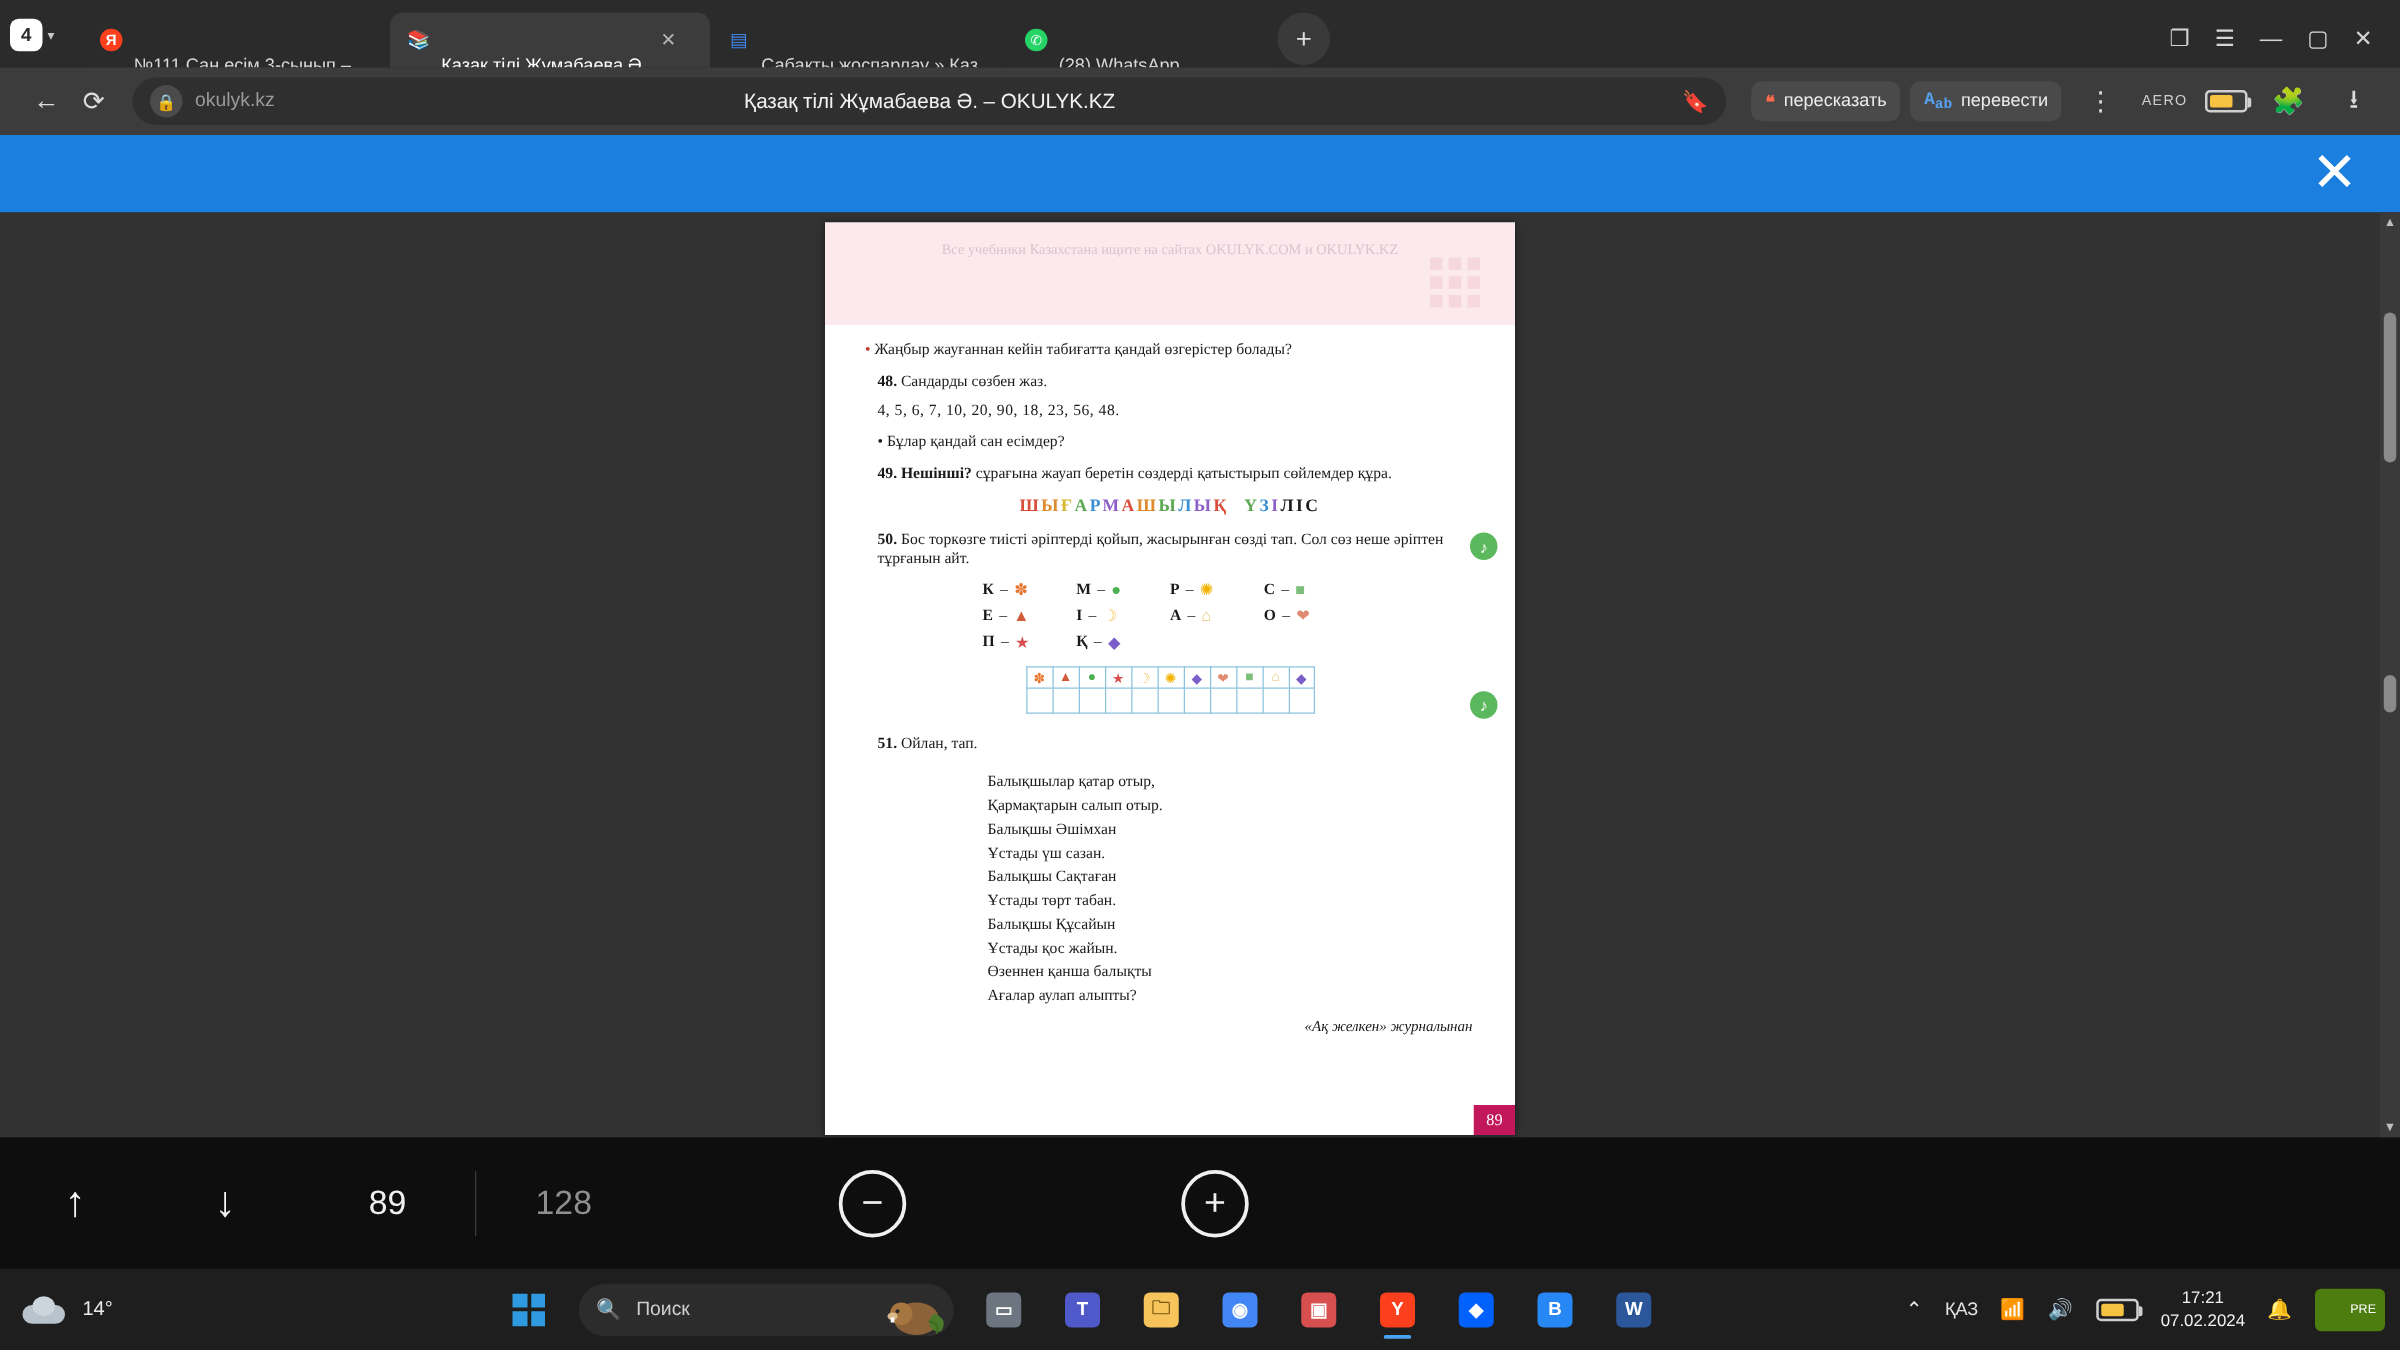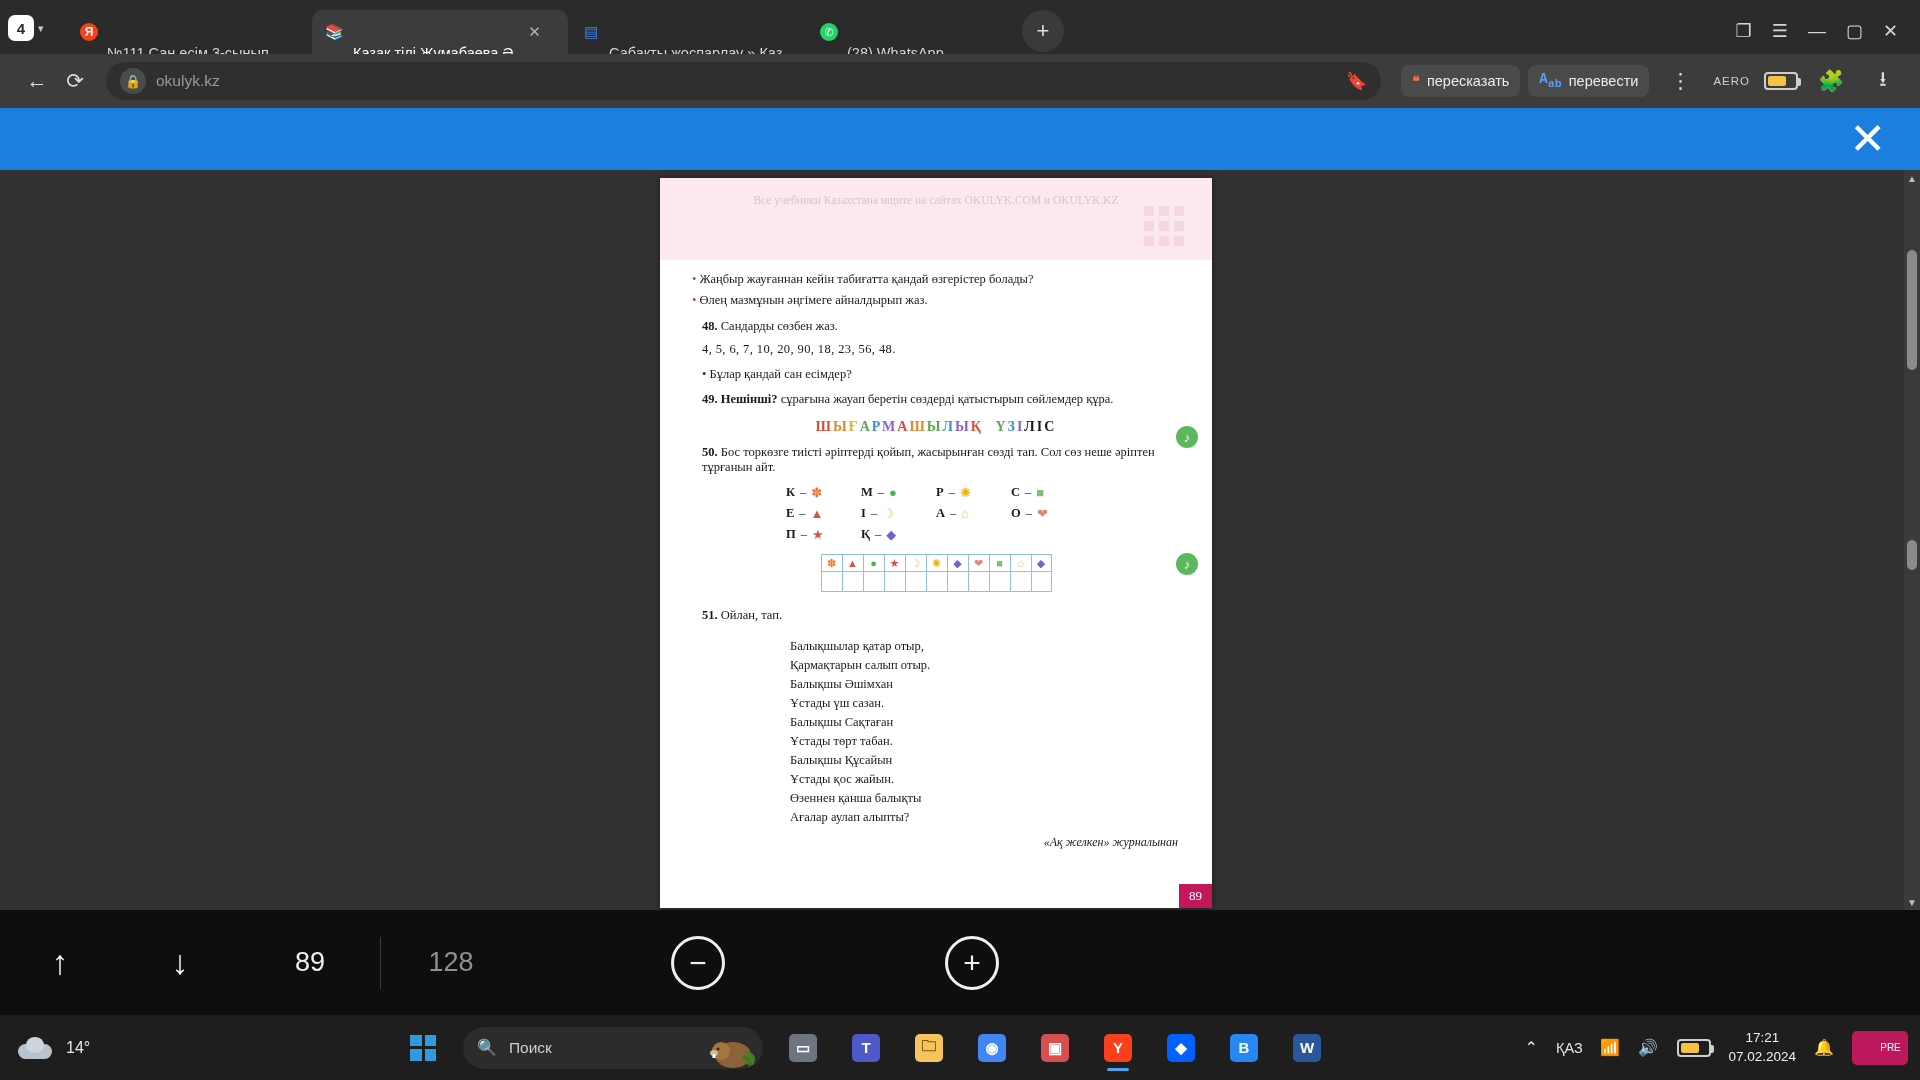--- a/index.html
+++ b/index.html
@@ -220,21 +220,21 @@
   .beaver { position: absolute; right: 4px; bottom: 0; width: 56px; height: 38px; }
   .tb-app { width: 46px; height: 46px; display: flex; align-items: center; justify-content: center;
             border-radius: 8px; position: relative; }
   .tb-app.active::after { content:''; position:absolute; bottom:0; left:12px; right:12px; height:3px;
                           background:#4aa3f0; border-radius:2px; }
   .sq { width: 28px; height: 28px; border-radius: 5px; display:flex; align-items:center;
         justify-content:center; color:#fff; font-size:15px; font-weight:bold; }
   .tray { margin-left: auto; display: flex; align-items: center; gap: 18px; padding-right: 12px;
           color: #e4e4e4; font-size: 16px; }
   .clock { text-align: center; font-size: 13.5px; line-height: 1.35; color: #f0f0f0; }
-  .pre-badge { width: 56px; height: 34px; background: #be185d; color: #fff; font-size: 10px;
+  .pre-badge { width: 56px; height: 34px; background: #4d7c0f; color: #fff; font-size: 10px;
                border-radius: 5px; display:flex; align-items:center; justify-content:center;padding-left:21px; }
 </style>
 </head>
 <body>
 
 <div id="root">
 
   <div class="tabstrip">
     <div class="tab-count-btn">
       <div class="tab-count-box">4</div>
@@ -281,20 +281,21 @@
     </div>
   </div>
 
   <div class="toolbar">
     <span class="tb-ic">←</span>
     <span class="tb-ic">⟳</span>
 
     <div class="omnibox">
       <span class="lock">🔒</span>
       <span class="omni-host">okulyk.kz</span>
+      <span class="omni-title">Қазақ тілі Жұмабаева Ә. – OKULYK.KZ</span>
       <span class="omni-bm">🔖</span>
     </div>
 
     <div class="tb-chip">
       <span class="chip-ic">❝</span>
       <span>пересказать</span>
     </div>
     <div class="tb-chip">
       <span class="chip-ic2">A<sub>ab</sub></span>
       <span>перевести</span>
@@ -332,24 +333,20 @@
             <span></span>
             <span></span>
         </div>
 
         <div class="body-text">
 
           <p class="bullet-line ind">
             <span class="b">•</span>
             <span>Жаңбыр жауғаннан кейін табиғатта қандай өзгерістер болады?</span>
           </p>
-          <p class="bullet-line ind">
-            <span class="b">•</span>
-            <span>Өлең мазмұнын әңгімеге айналдырып жаз.</span>
-          </p>
 
           <p class="task">
             <span class="num">48.</span>
             <span>Сандарды сөзбен жаз.</span>
           </p>
 
           <p class="nums-row">4, 5, 6, 7, 10, 20, 90, 18, 23, 56, 48.</p>
 
           <p class="task">
             <span class="b">•</span>

